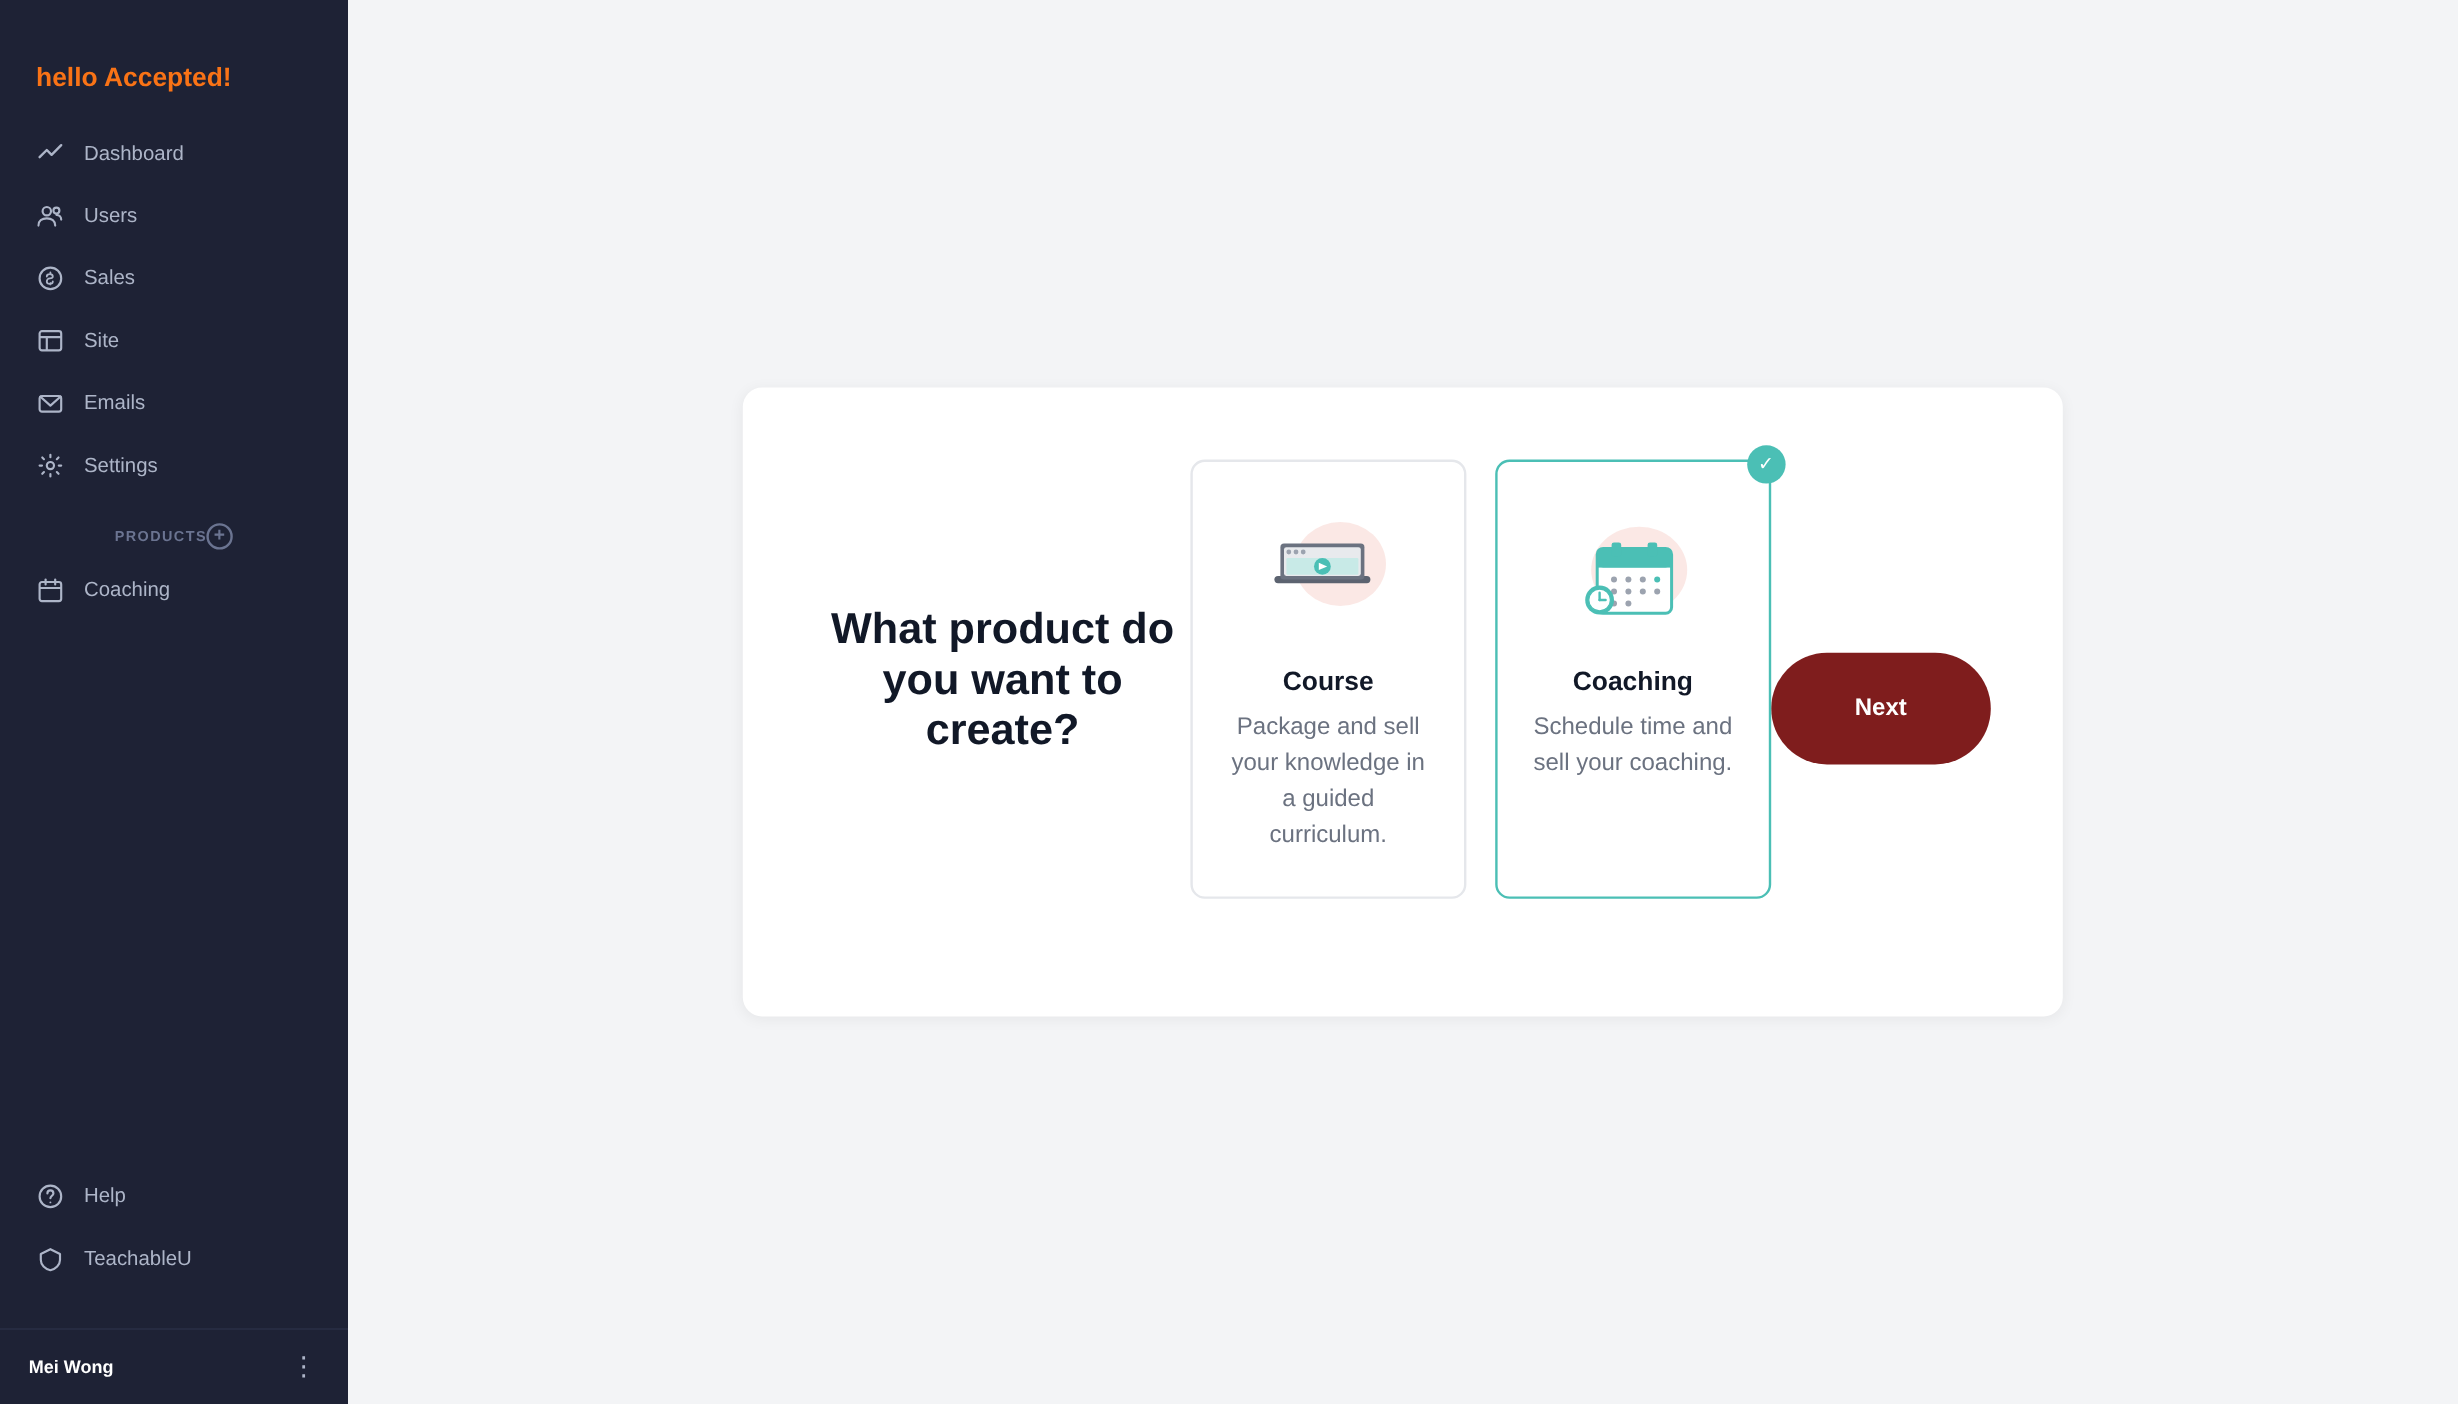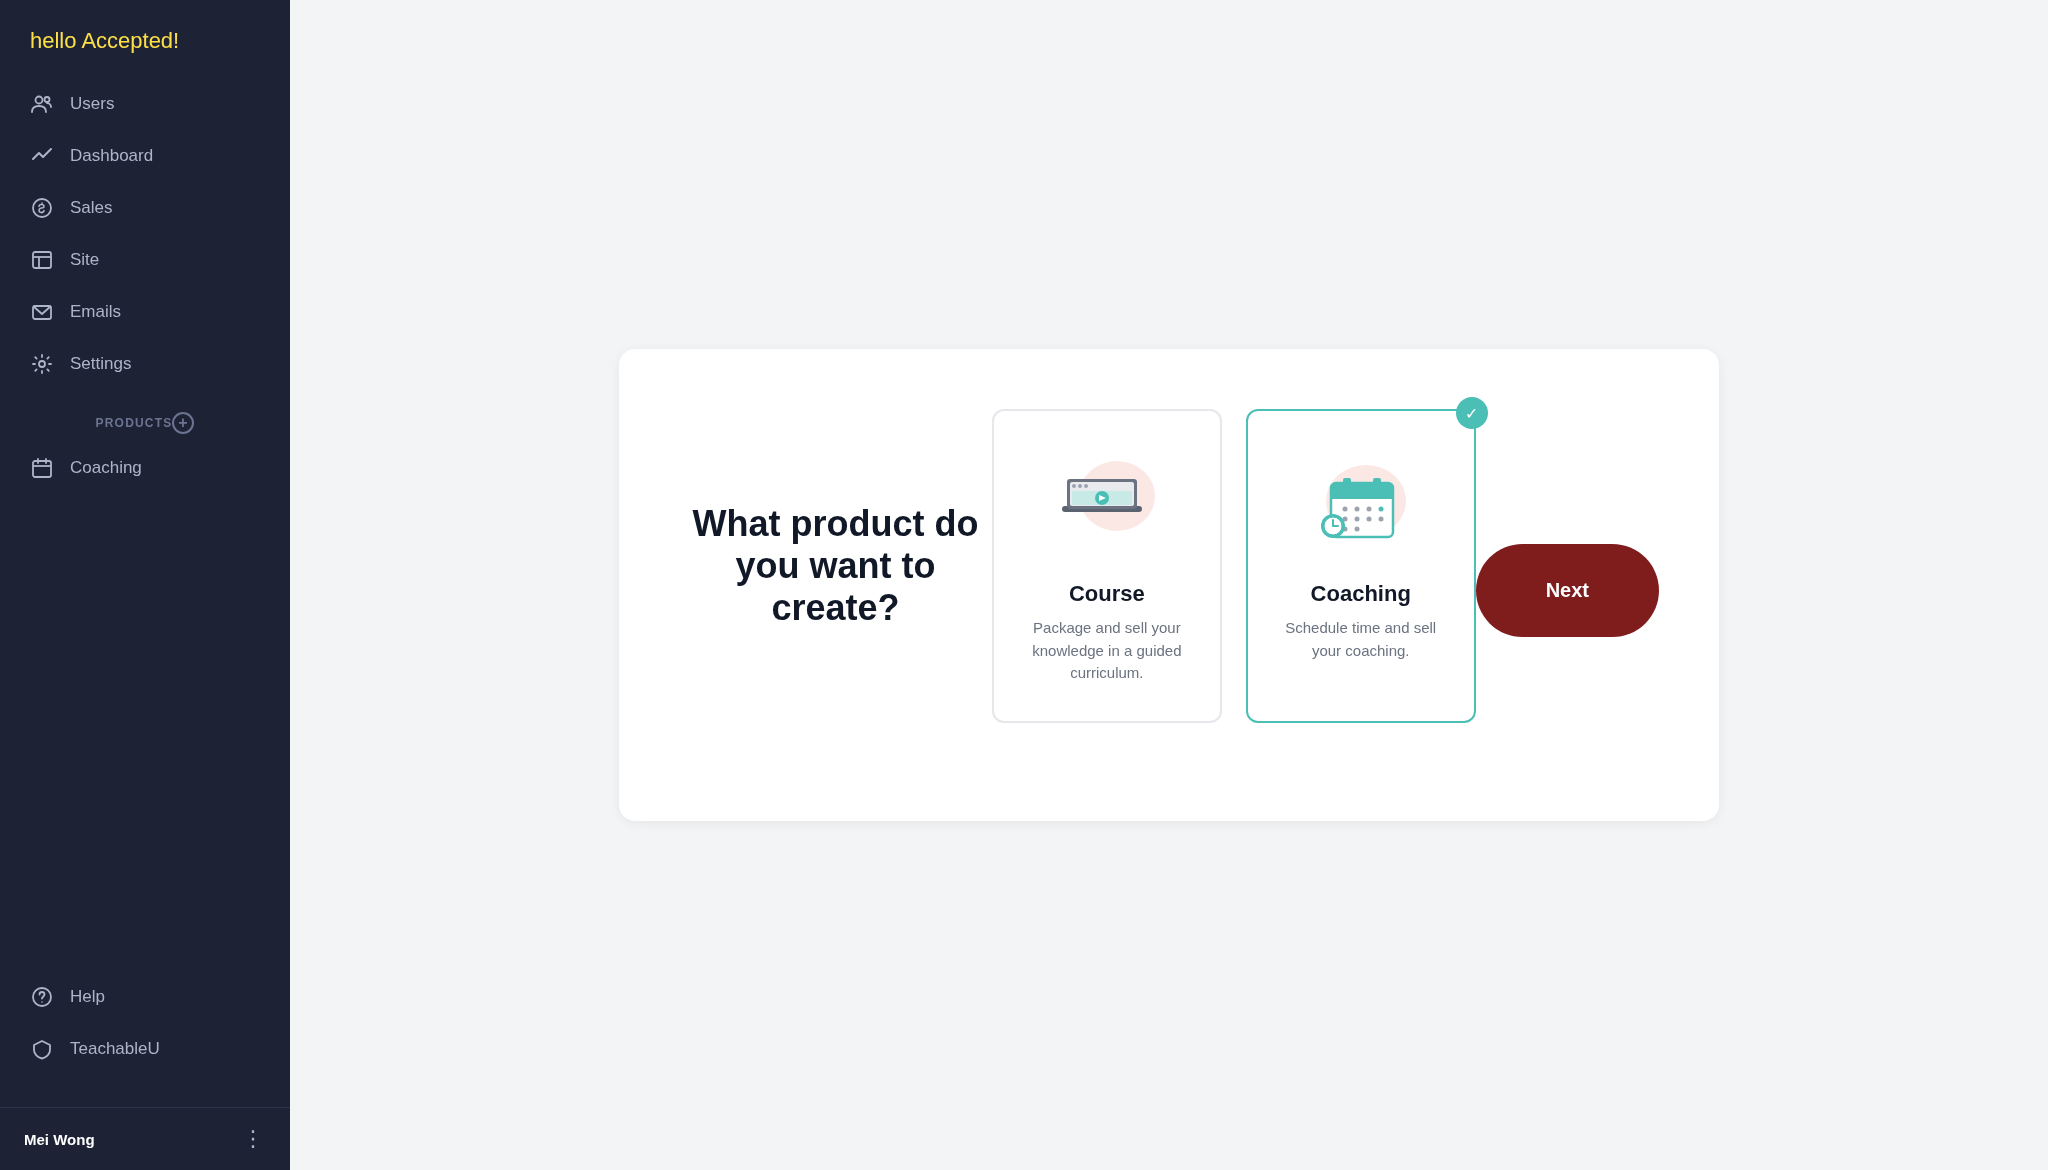--- a/index.html
+++ b/index.html
@@ -11,22 +11,23 @@
       min-width: 290px;
       background: #1e2235;
       display: flex;
       flex-direction: column;
       color: #fff;
       height: 100vh;
     }
     #sidebar-title {
       padding: 28px 30px 24px;
       font-size: 22px;
-      font-weight: 400;
-      color: #fde047;
+      font-weight: 700;
+      color: #f97316;
+      margin-top: 24px;
     }
     .nav-item {
       display: flex;
       align-items: center;
       gap: 16px;
       padding: 14px 30px;
       color: #adb5c8;
       cursor: pointer;
       font-size: 17px;
       font-weight: 500;
@@ -137,21 +138,21 @@
       position: relative;
     }
 
     .option-name {
       font-size: 22px;
       font-weight: 700;
       color: #111827;
       margin-bottom: 10px;
     }
     .option-desc {
-      font-size: 15px;
+      font-size: 20px;
       color: #6b7280;
       text-align: center;
       line-height: 1.5;
     }
 
     .next-btn {
       background: #7f1d1d;
       color: #fff;
       border: none;
       border-radius: 50px;
@@ -168,35 +169,35 @@
 </head>
 <body>
 
 <div id="sidebar">
   <div id="sidebar-title">hello Accepted!</div>
 
   <div>
     <div class="nav-item">
       <span class="nav-icon">
         <svg width="22" height="22" viewBox="0 0 22 22" fill="none">
+          <polyline points="2,14 8,8 12,12 20,4" stroke="#adb5c8" stroke-width="2" fill="none" stroke-linecap="round" stroke-linejoin="round"></polyline>
+        </svg>
+      </span>
+      <span>Dashboard</span>
+    </div>
+    <div class="nav-item">
+      <span class="nav-icon">
+        <svg width="22" height="22" viewBox="0 0 22 22" fill="none">
           <circle cx="8" cy="7" r="3.5" stroke="#adb5c8" stroke-width="1.8"></circle>
           <path d="M1 19c0-4 3-6 7-6s7 2 7 6" stroke="#adb5c8" stroke-width="1.8" fill="none" stroke-linecap="round"></path>
           <path d="M16 10c2 0 4 1.5 4 4" stroke="#adb5c8" stroke-width="1.8" fill="none" stroke-linecap="round"></path>
           <circle cx="16" cy="6.5" r="2.5" stroke="#adb5c8" stroke-width="1.8"></circle>
         </svg>
       </span>
       <span>Users</span>
-    </div>
-    <div class="nav-item">
-      <span class="nav-icon">
-        <svg width="22" height="22" viewBox="0 0 22 22" fill="none">
-          <polyline points="2,14 8,8 12,12 20,4" stroke="#adb5c8" stroke-width="2" fill="none" stroke-linecap="round" stroke-linejoin="round"></polyline>
-        </svg>
-      </span>
-      <span>Dashboard</span>
     </div>
     <div class="nav-item">
       <span class="nav-icon">
         <svg width="22" height="22" viewBox="0 0 22 22" fill="none">
           <circle cx="11" cy="11" r="9" stroke="#adb5c8" stroke-width="1.8"></circle>
           <path d="M11 6v1M11 15v1M8 9.5c0-1.1.9-2 2.5-2S13 8.5 13 9.5s-1 1.5-2.5 1.5S8 12.4 8 13.5c0 1.1.9 2 2.5 2s2.5-.9 2.5-2" stroke="#adb5c8" stroke-width="1.5" fill="none" stroke-linecap="round"></path>
         </svg>
       </span>
       <span>Sales</span>
     </div>

